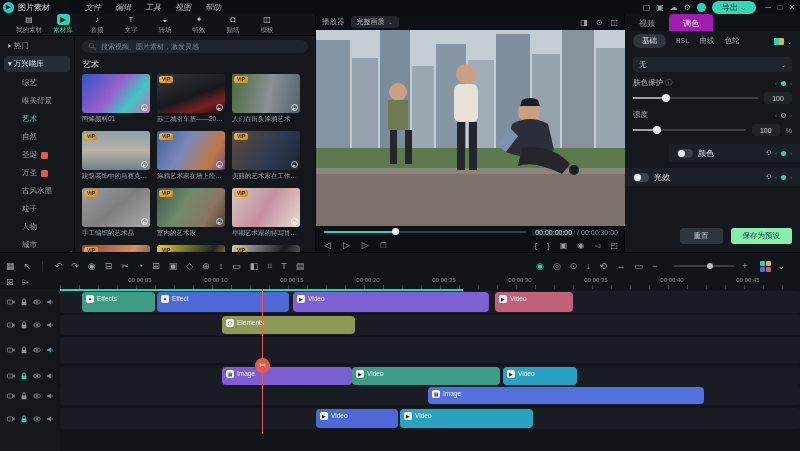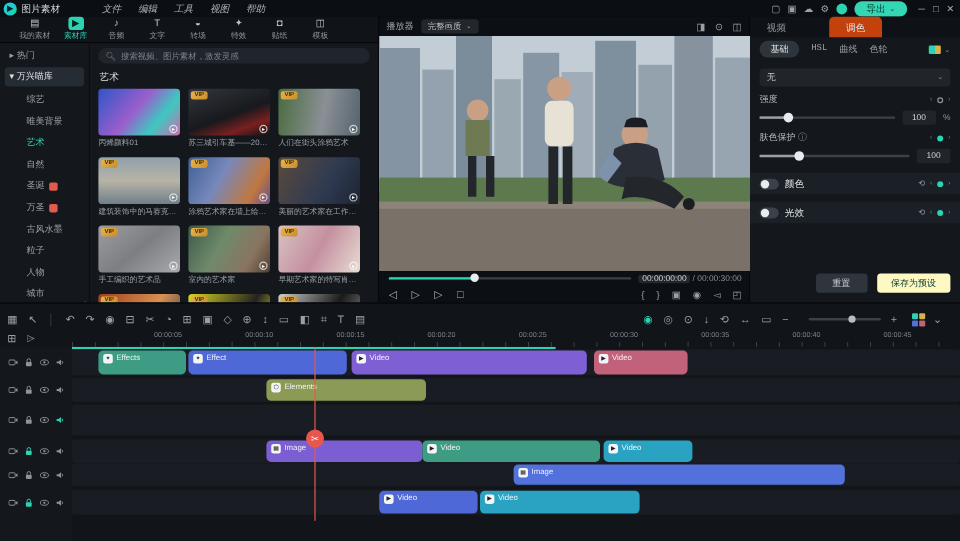--- a/index.html
+++ b/index.html
@@ -56,23 +56,23 @@
   #seekfill { position:absolute; left:0; top:0; height:2px; background:#2bd3b2; border-radius:1px; }
   #seekknob { position:absolute; top:-3px; width:7px; height:7px; border-radius:50%; background:#e8ecef; }
   #timecode { font-size:7px; color:#8f969d; white-space:nowrap; }
   #tc-cur { background:#23282e; color:#d6dade; border-radius:2px; padding:0 3px; }
   #ctrlrow { position:absolute; left:0; top:224px; width:310px; height:14px; display:flex; align-items:center; padding:0 8px; }
   .pv-ctl { font-size:9px; color:#aab0b6; margin-right:12px; }
   #ctrl-right { margin-left:auto; display:flex; gap:10px; }
   .pv-ctl2 { font-size:8px; color:#9aa0a6; }
   
   #inspector { position:absolute; left:625px; top:14px; width:175px; height:238px; background:#14181d; font-size:8px; }
-  #insp-tabs { display:flex; height:17px; background:#0e1216;gap:22px; }
+  #insp-tabs { display:flex; height:17px; background:#0e1216; }
   .itab { padding:4px 14px 0; font-size:8px; color:#8d949b; }
-  .itab.active { background:#c2410c; color:#e2e6e9; border-radius:4px 4px 0 0; }
+  .itab.active { background:#a21caf; color:#e2e6e9; border-radius:4px 4px 0 0; }
   #subtabs { display:flex; align-items:center; height:20px; padding:0 8px; gap:10px; }
   .stab { font-size:7.5px; color:#9aa0a6;font-family:Liberation Mono, monospace; }
   .stab.active { background:#2e353d; color:#e2e6e9; border-radius:8px; padding:2px 9px; }
   #subtab-right { margin-left:auto; display:flex; align-items:center; gap:3px; }
   .swatch { width:10px; height:7px; border-radius:1px; background:linear-gradient(90deg,#2bd3b2 50%,#d8b24a 50%); }
   .sec-row { display:flex; align-items:center; height:18px; padding:0 8px; gap:5px; background:#1b2026; margin-top:2px; }
   .toggle { width:16px; height:9px; border-radius:5px; position:relative; }
   .toggle.on { background:#2bd3b2; } .toggle.off { background:#3a4148; }
   .toggle .dot { position:absolute; top:1px; width:7px; height:7px; border-radius:50%; background:#e8ecef; }
   .toggle.on .dot { right:1px; } .toggle.off .dot { left:1px; }
@@ -89,21 +89,21 @@
   .param-kf { margin-left:auto; display:flex; align-items:center; gap:4px; }
   .kf-ring { width:5px; height:5px; border-radius:50%; border:1px solid #8d949b; }
   .slider-row { display:flex; align-items:center; gap:6px; margin-top:4px; }
   .slider { flex:1; height:2px; background:#3a4148; border-radius:1px; position:relative; }
   .slider .fill { position:absolute; left:0; top:0; height:2px; background:#9aa0a6; }
   .slider .knob { position:absolute; top:-3px; width:8px; height:8px; border-radius:50%; background:#e8ecef; }
   .valbox { width:28px; height:12px; background:#20252b; border-radius:2px; color:#d6dade; font-size:7px; display:flex; align-items:center; justify-content:center; }
   .unit { font-size:7px; color:#8d949b; }
   #insp-btns { position:absolute; right:8px; bottom:8px; display:flex; gap:8px; }
   #reset-btn { background:#2e353d; color:#c7ccd1; font-size:7.5px; border-radius:3px; padding:3px 14px; }
-  #save-btn { background:#fef9c3; color:#06342a; font-size:7.5px; border-radius:3px; padding:3px 12px;text-align:right; }
+  #save-btn { background:#86efac; color:#06342a; font-size:7.5px; border-radius:3px; padding:3px 12px;text-align:right; }
   
   #timeline { position:absolute; left:0; top:252px; width:800px; height:199px; background:#111419; border-top:1px solid #05070a; }
   #tl-toolbar { position:absolute; left:0; top:4px; width:800px; height:18px; display:flex; align-items:center; padding:0 6px; }
   .tl-ico { font-size:9px; color:#9aa0a6; margin-right:9px; }
   .tl-sep { color:#3a4148; margin-right:9px; font-size:9px; }
   #tl-right { margin-left:auto; display:flex; align-items:center; }
   .tl-ico.teal { color:#2bd3b2; }
   #zoom-slider { width:60px; height:2px; background:#3a4148; border-radius:1px; position:relative; margin:0 8px; }
   #zoom-knob { position:absolute; left:55%; top:-2px; width:6px; height:6px; border-radius:50%; background:#b8bdc2; }
   #track-mgr { width:11px; height:11px; margin:0 6px 0 4px; display:grid; grid-template-columns:1fr 1fr; grid-gap:1px; }
@@ -401,56 +401,56 @@
   </div>
 
 
   <div id="lut-select">
     <span class="val">无</span>
     <span class="chev">⌄</span>
   </div>
 
   <div class="param">
     <div class="param-head">
+      <span class="param-label"><span>肤色保护</span> <span style="color:#767d84;">ⓘ</span></span>
+      <span class="param-kf">
+        <span class="kf-arrow">‹</span>
+        <span class="kf-dot"></span>
+        <span class="kf-arrow">›</span>
+      </span>
+    </div>
+    <div class="slider-row">
+      <span class="slider">
+        <span class="fill" style="width:25%"></span>
+          <span class="knob" style="left:23%"></span>
+      </span>
+      <span class="valbox">100</span>
+    </div>
+  </div>
+
+  <div class="param">
+    <div class="param-head">
       <span class="param-label">强度</span>
       <span class="param-kf">
         <span class="kf-arrow">‹</span>
         <span class="kf-ring"></span>
         <span class="kf-arrow">›</span>
       </span>
     </div>
     <div class="slider-row">
       <span class="slider">
         <span class="fill" style="width:20%"></span>
           <span class="knob" style="left:18%"></span>
       </span>
       <span class="valbox">100</span>
       <span class="unit">%</span>
     </div>
   </div>
 
-  <div class="param">
-    <div class="param-head">
-      <span class="param-label"><span>肤色保护</span> <span style="color:#767d84;">ⓘ</span></span>
-      <span class="param-kf">
-        <span class="kf-arrow">‹</span>
-        <span class="kf-dot"></span>
-        <span class="kf-arrow">›</span>
-      </span>
-    </div>
-    <div class="slider-row">
-      <span class="slider">
-        <span class="fill" style="width:25%"></span>
-          <span class="knob" style="left:23%"></span>
-      </span>
-      <span class="valbox">100</span>
-    </div>
-  </div>
-
-  <div class="sec-row" style="margin-top:8px;">
+  <div class="sec-row" style="margin-top:8px;margin-left:44px;">
     <span class="toggle off">
         <span class="dot"></span>
       </span>
     <span class="sec-label">颜色</span>
     <span class="sec-right">
       <span>⟲</span>
       <span class="kf-arrow">‹</span>
       <span class="kf-dot"></span>
       <span class="kf-arrow">›</span>
     </span>

